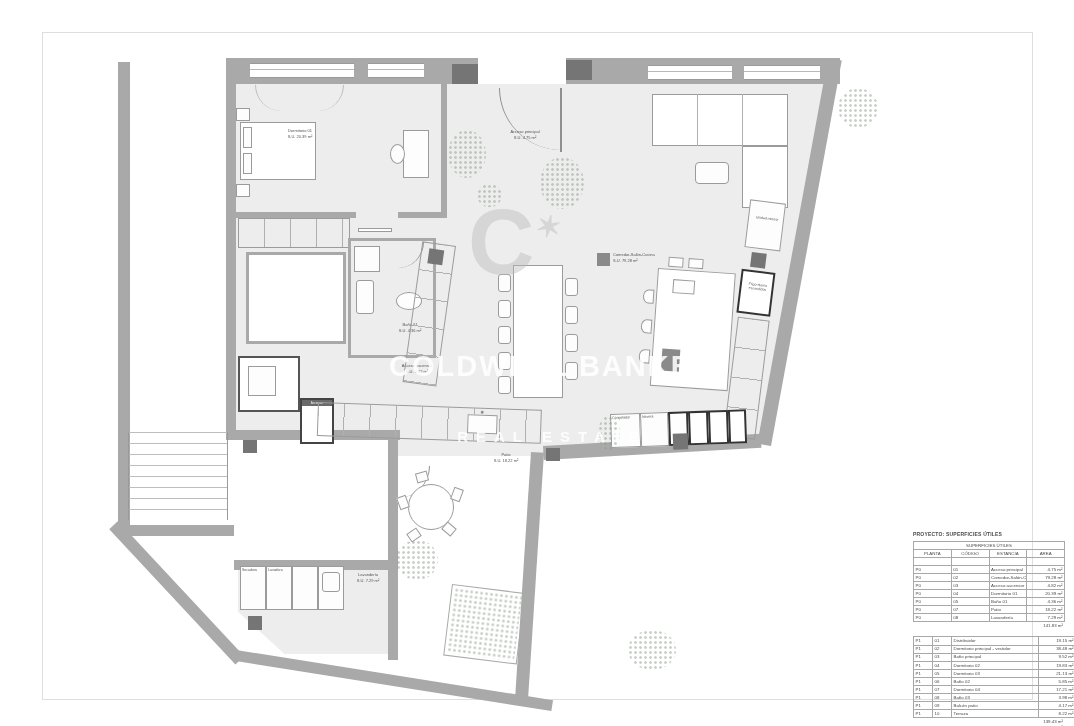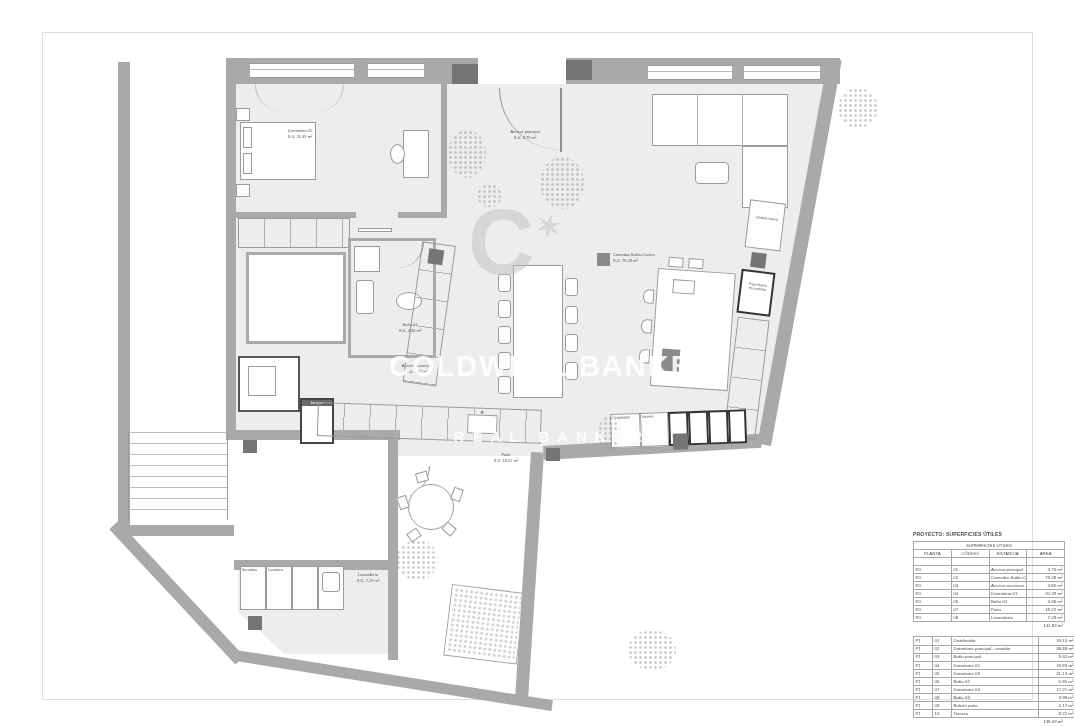--- a/index.html
+++ b/index.html
@@ -239,21 +239,21 @@
     </div>
     <div class="lbl" style="left:346px;top:572px;width:44px;">
       <span class="s">Lavandería</span>
       <span class="s">S.U. 7.29 m²</span>
     </div>
     <div class="darksq" style="left:248px;top:616px;width:14px;height:14px;"></div>
 
     <div class="wm-logo" style="left:468px;top:196px;font-size:92px;line-height:1;">C</div>
     <div class="wm-logo" style="left:536px;top:212px;font-size:30px;line-height:1;transform:rotate(12deg);">✶</div>
     <div class="wm" style="left:362px;top:350px;width:380px;font-size:29px;letter-spacing:2px;text-align:center;">COLDWELL BANKER</div>
-    <div class="wm" style="left:362px;top:428px;width:380px;font-size:15px;letter-spacing:8px;text-align:center;">REAL BANKER</div>
+    <div class="wm" style="left:362px;top:428px;width:380px;font-size:15px;letter-spacing:8px;text-align:center;">REAL ESTATE</div>
 
   </div>
 
   <div id="tables">
     <div class="ptitle">PROYECTO: SUPERFICIES ÚTILES</div>
 
     <table class="rtab">
       <thead>
         <tr>
           <td class="cap" colspan="4">SUPERFICIES ÚTILES</td>

